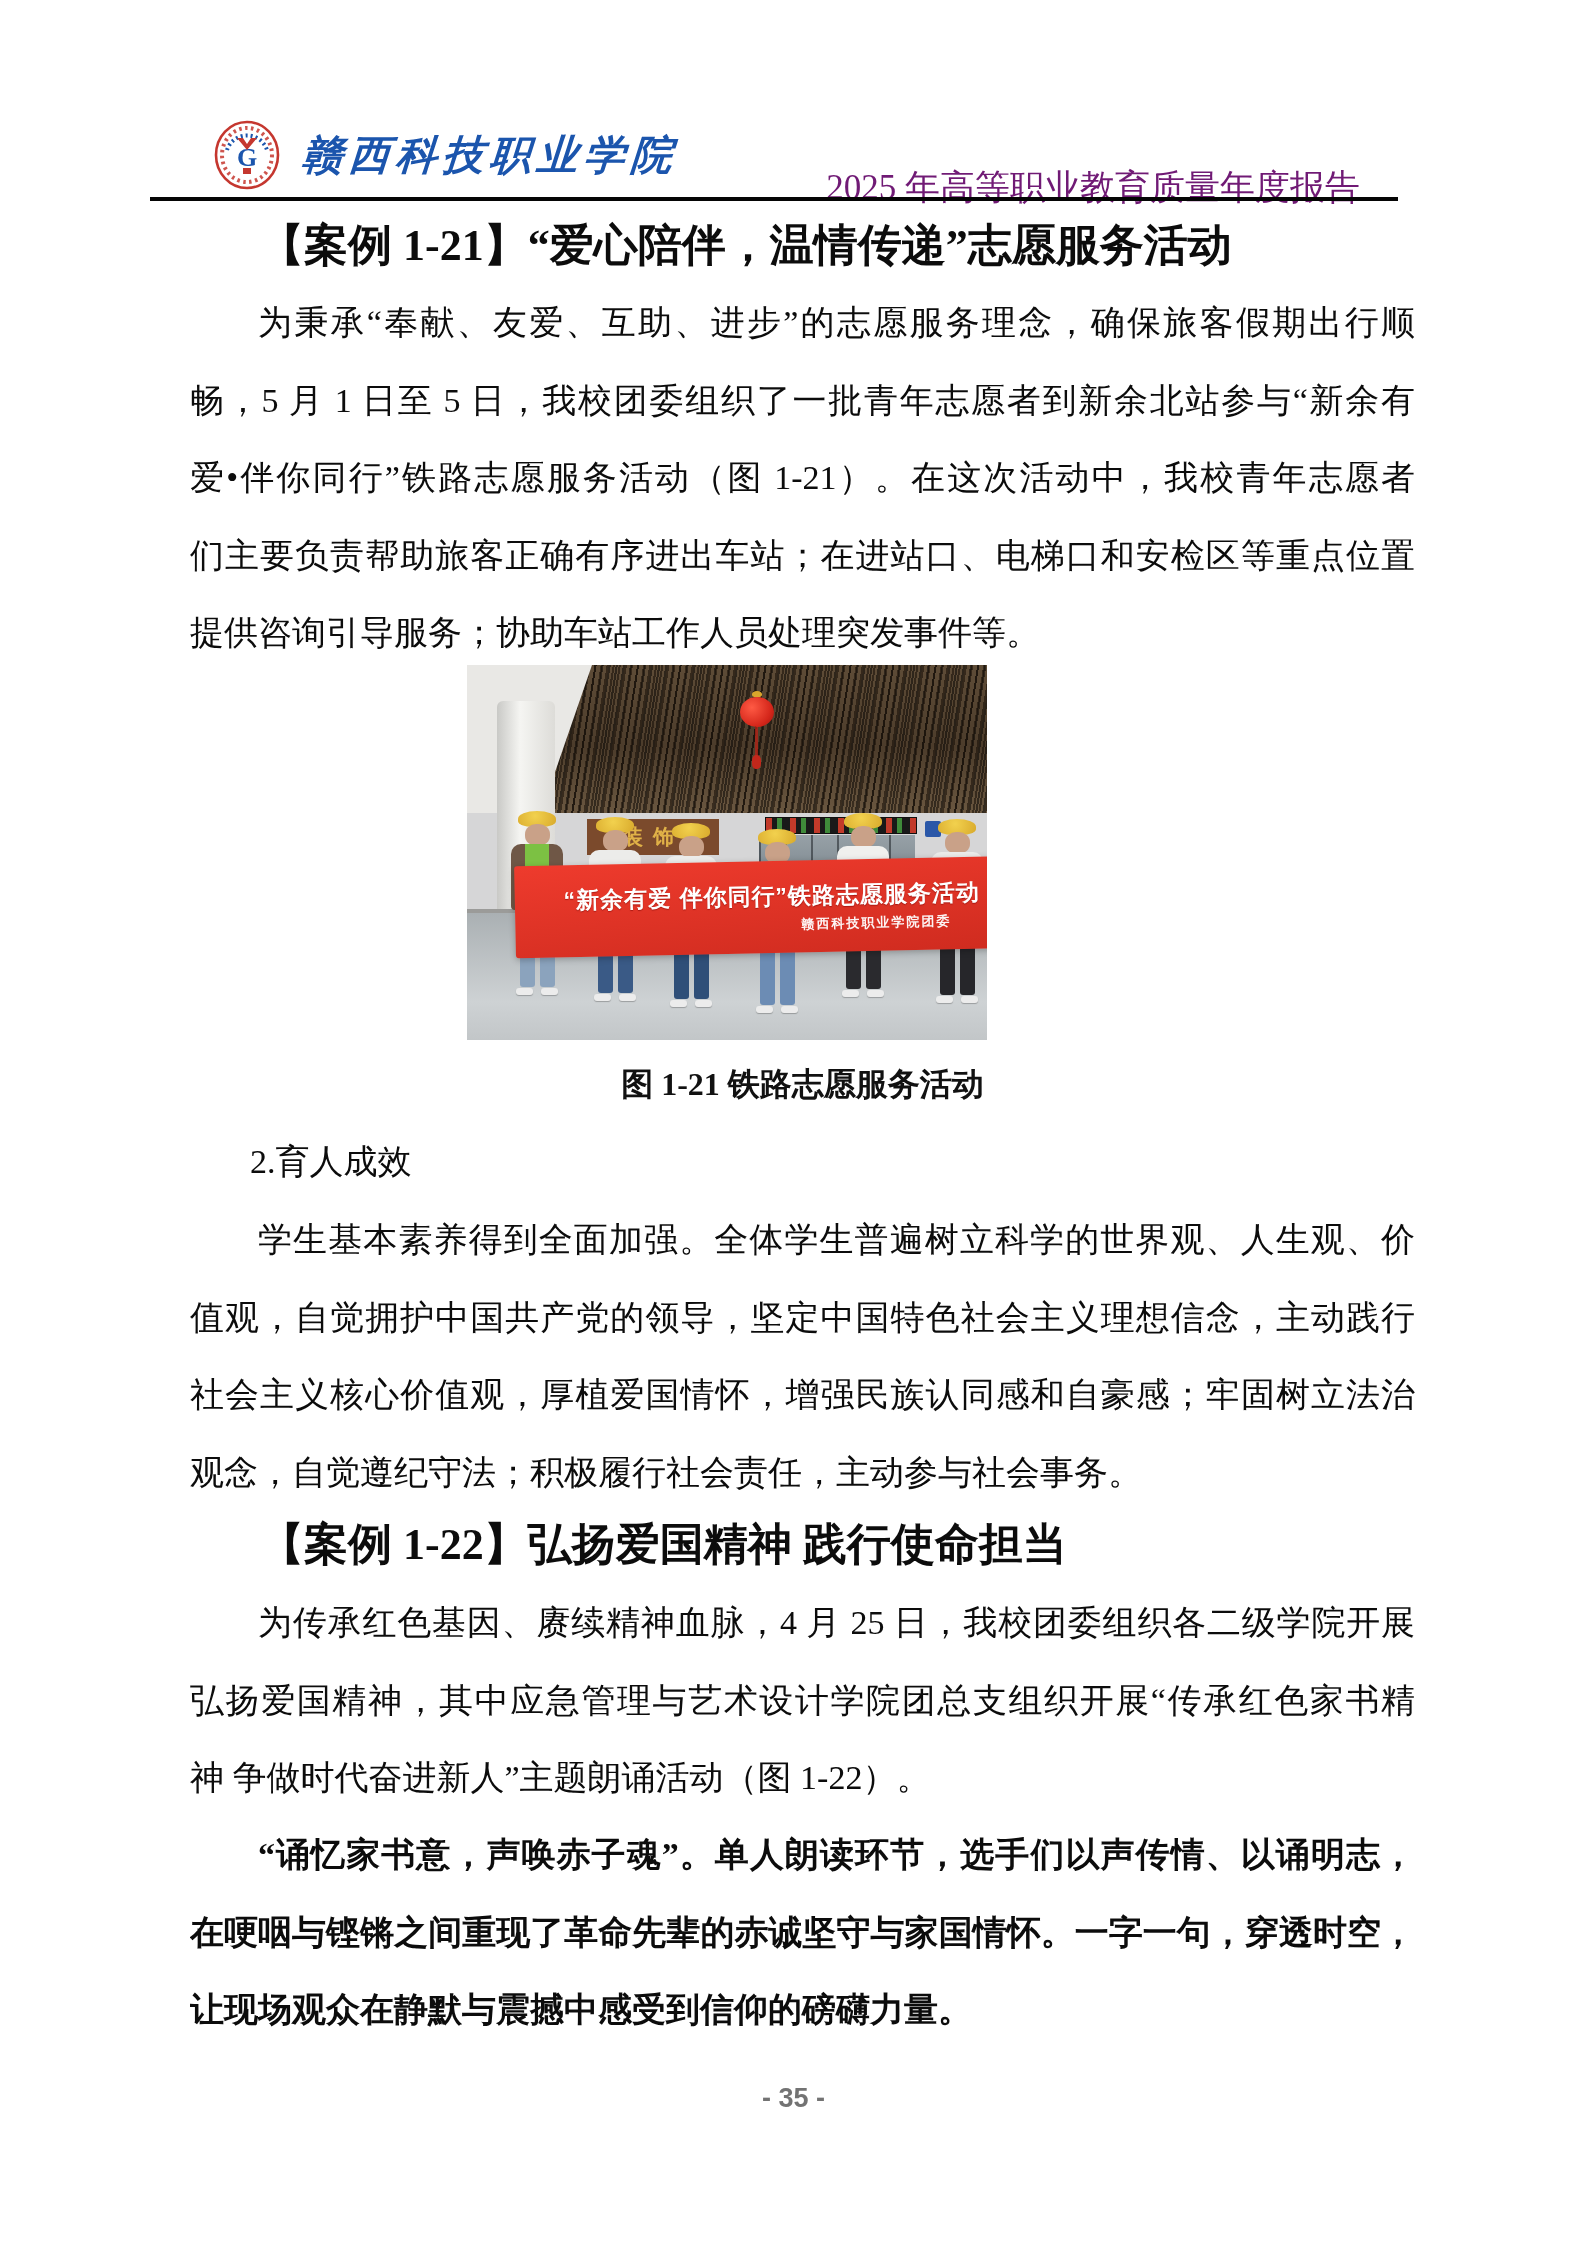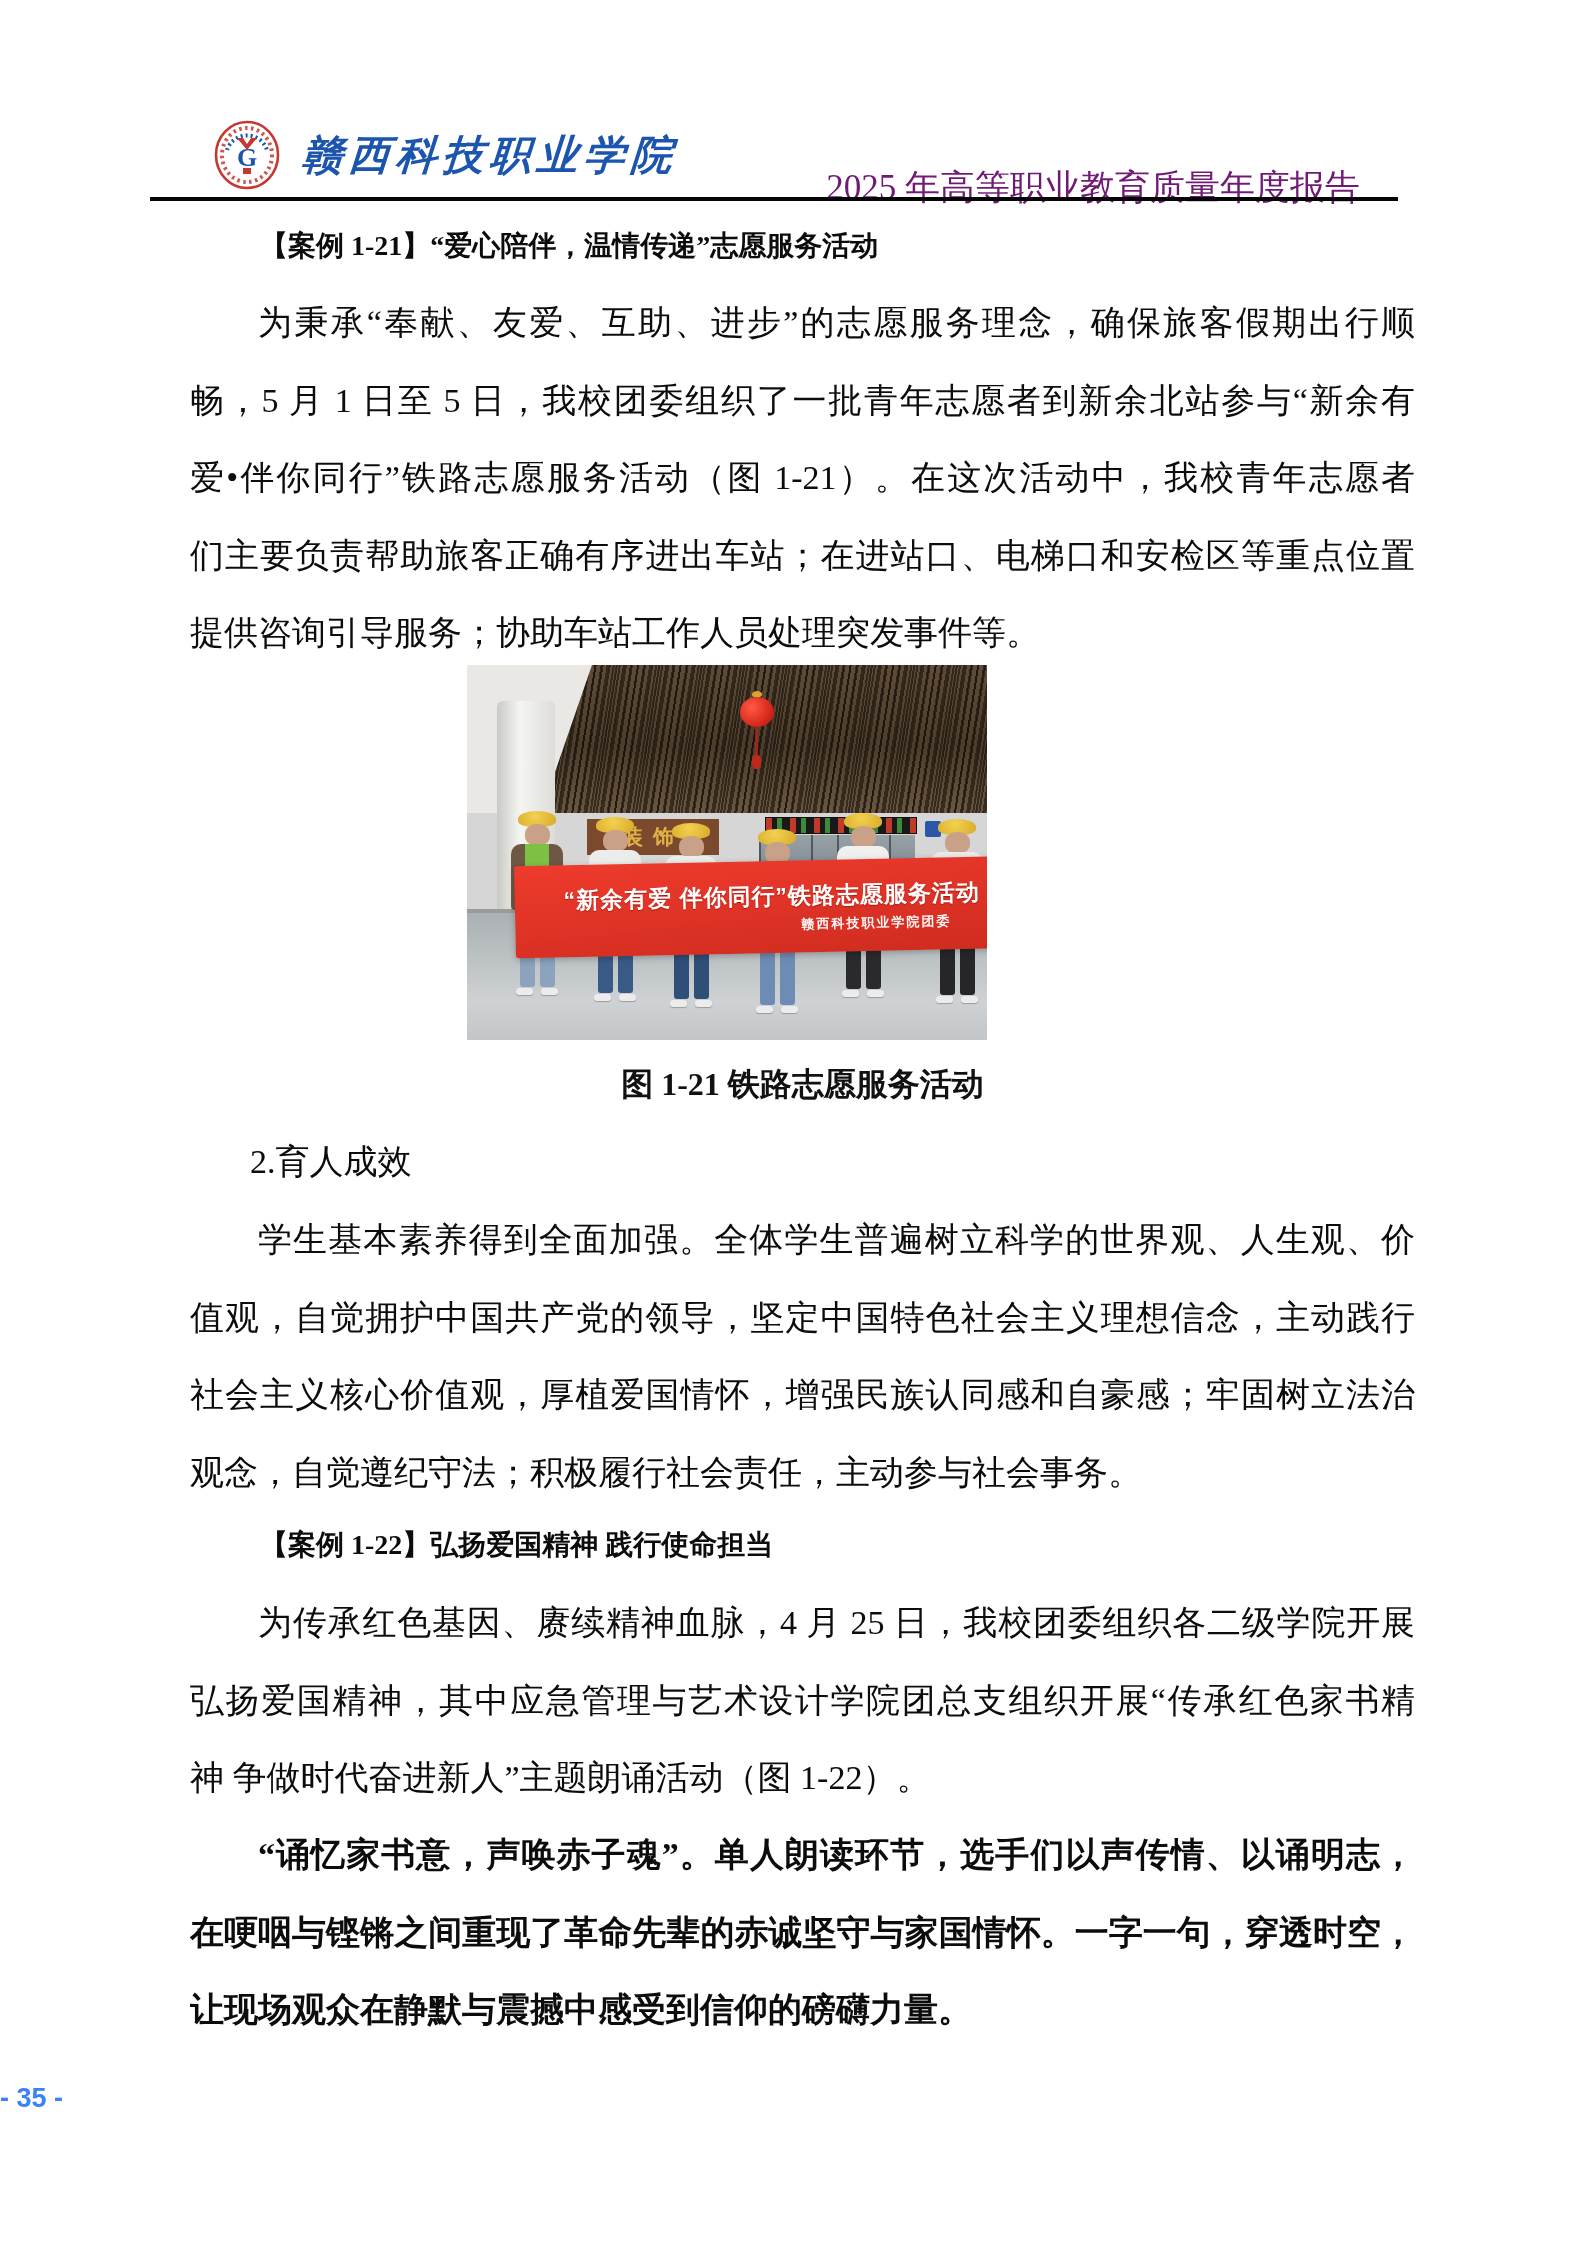--- a/index.html
+++ b/index.html
@@ -6,29 +6,29 @@
   .page{position:relative;width:1587px;height:2245px;background:#fff;overflow:hidden;
         font-family:"Liberation Serif","DejaVu Serif",serif;color:#111;}
   
   .logo{position:absolute;left:213px;top:120px;width:68px;height:70px;}
   .school-name{position:absolute;left:302px;top:128px;font-size:41px;font-weight:700;font-style:italic;
         letter-spacing:6px;color:#1b55ad;white-space:nowrap;transform:skewX(-4deg);}
   .report-title{position:absolute;right:227px;top:164px;font-size:35px;color:#701a75;white-space:nowrap;}
   .header-rule{position:absolute;left:150px;top:197px;width:1248px;height:4px;background:#050505;}
   
   .col{position:absolute;left:190px;width:1225px;font-size:34px;line-height:77.5px;color:#0c0c0c;}
-  .heading{font-weight:700;font-size:28px;line-height:77px;text-indent:70px;white-space:nowrap;}
+  .heading{font-weight:700;font-size:44px;line-height:77px;text-indent:70px;white-space:nowrap;}
   .ln{height:77.5px;overflow:hidden;}
   .fill{text-align:justify;text-align-last:justify;text-justify:inter-character;}
   .end{text-align:left;}
   .ind{text-indent:68px;}
   .caption{position:absolute;left:190px;top:1058px;width:1225px;text-align:center;
         font-size:32px;font-weight:700;line-height:52px;}
-  .footer{position:absolute;left:0;top:2083px;width:1587px;
-        font-size:27px;font-weight:600;font-family:"Liberation Sans","DejaVu Sans",sans-serif;color:#3b82f6;}
+  .footer{position:absolute;left:0;top:2083px;width:1587px;text-align:center;
+        font-size:27px;font-weight:600;font-family:"Liberation Sans","DejaVu Sans",sans-serif;color:#737373;}
   
   .photo{position:absolute;left:467px;top:665px;width:520px;height:375px;overflow:hidden;background:#d5d5d6;}
   .ceiling{position:absolute;left:0;top:0;width:609px;height:148px;
         background:linear-gradient(180deg,#5e4c37,#4c3c2b 55%,#6a5740),
         repeating-linear-gradient(99deg,rgba(0,0,0,.5) 0 2px,rgba(255,255,255,.12) 2px 3px,transparent 3px 7px);
         background-blend-mode:multiply;}
   .ceiling-slats{position:absolute;left:0;top:0;width:609px;height:148px;
         background:repeating-linear-gradient(99deg,rgba(20,12,5,.55) 0 2px,transparent 2px 6px);}
   .wall-corner{position:absolute;left:0;top:0;width:125px;height:152px;background:#e9e8e5;
         clip-path:polygon(0 0,100% 0,58% 100%,0 100%);}

